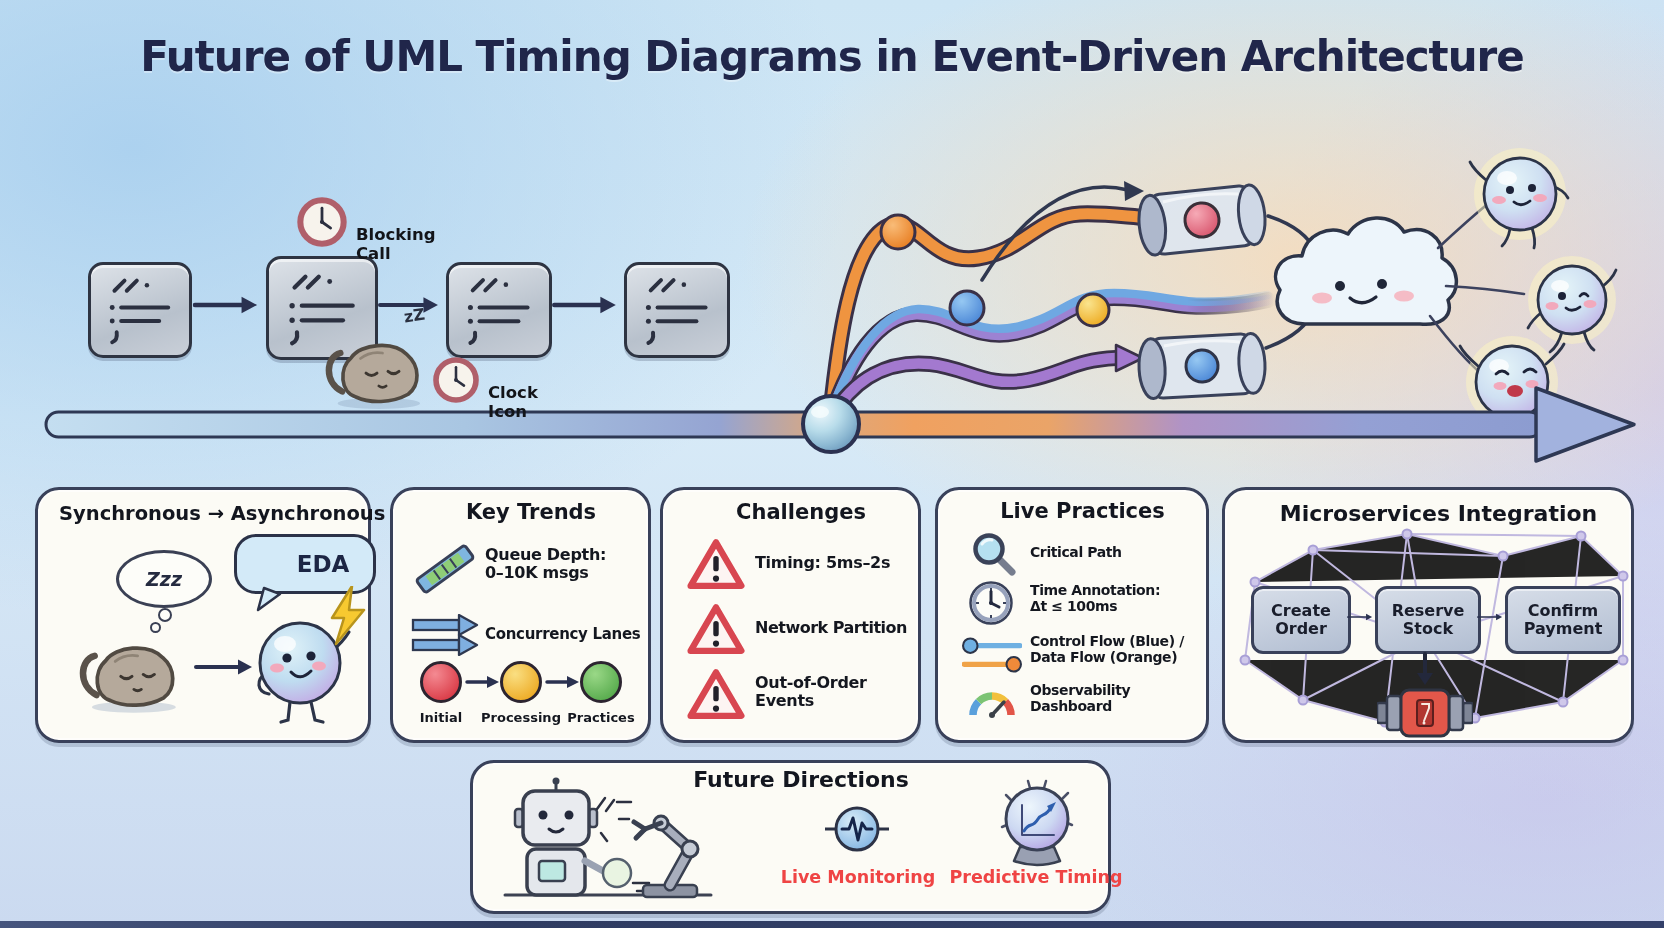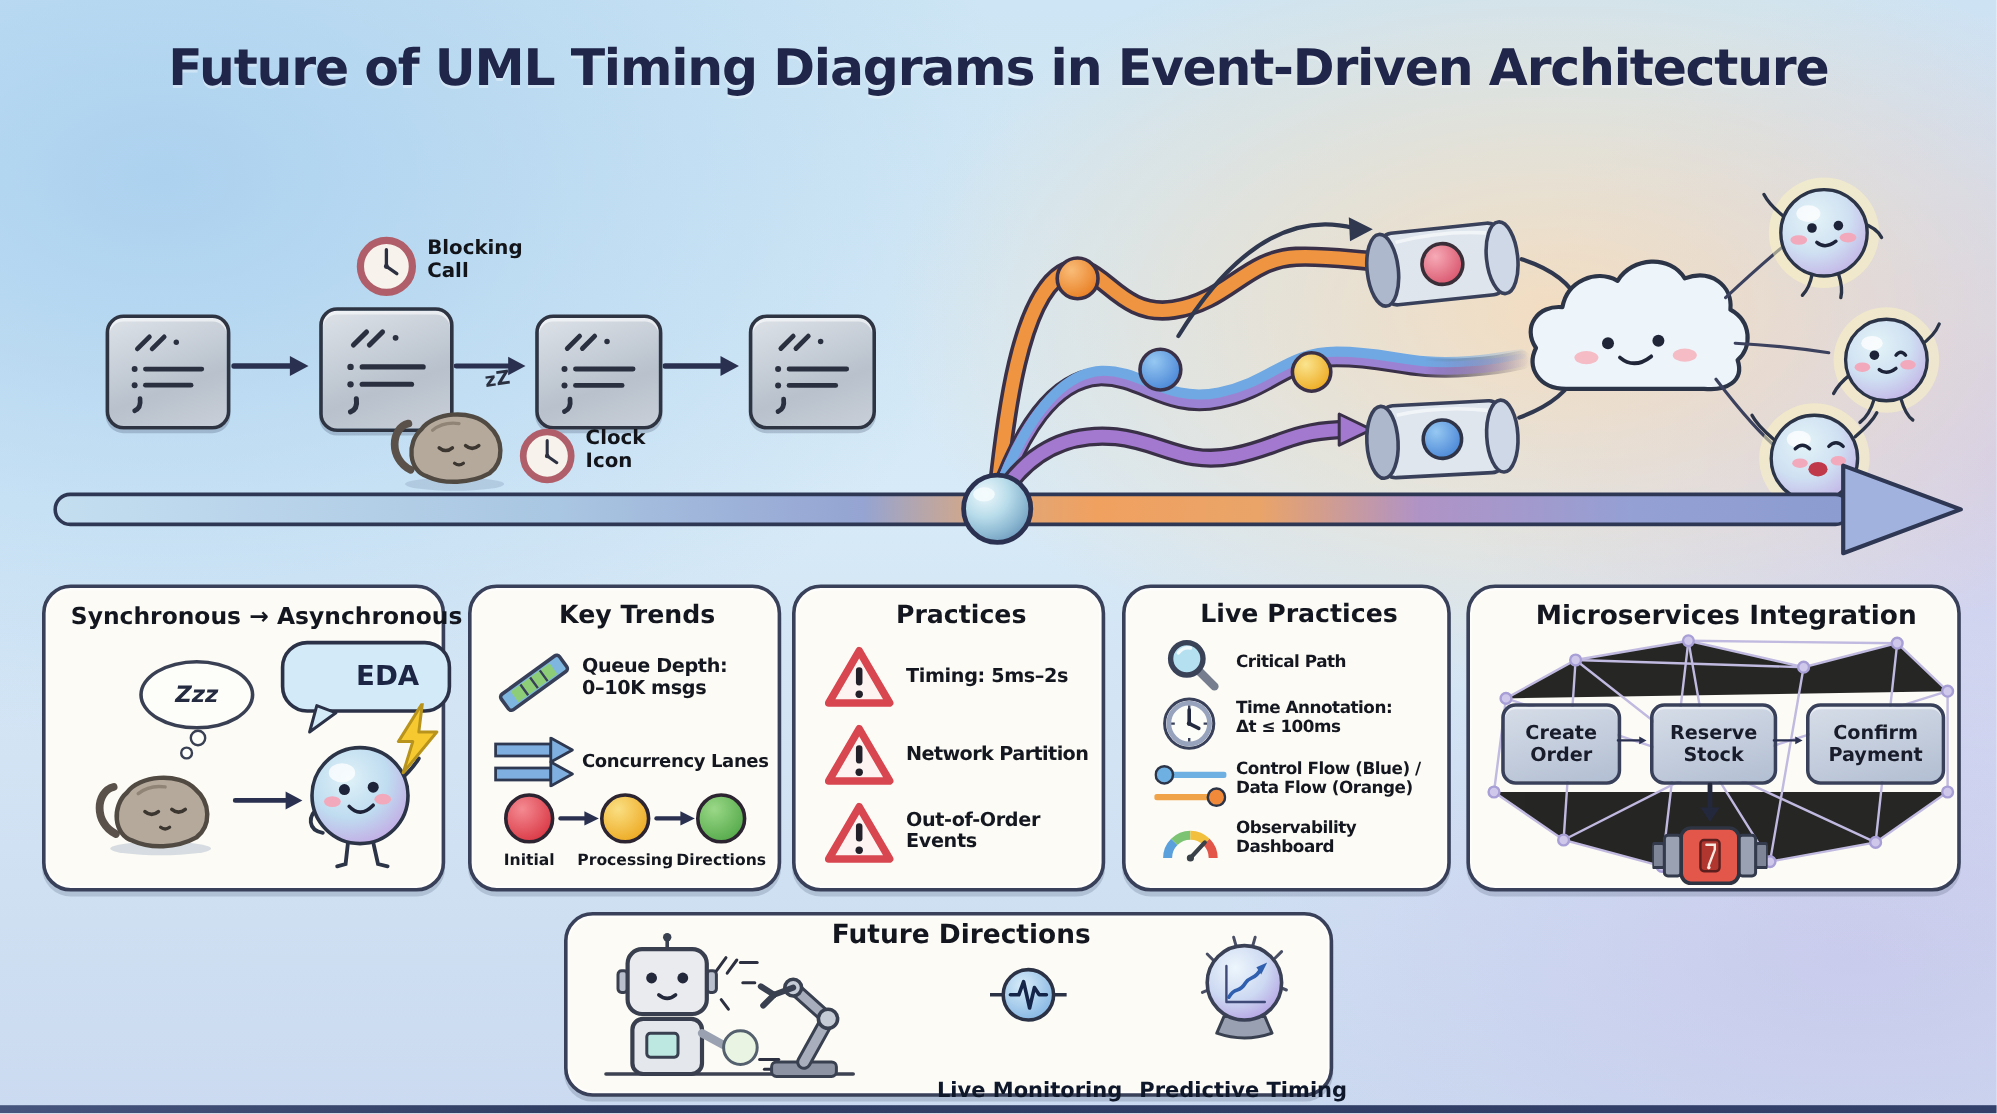--- a/index.html
+++ b/index.html
@@ -14,21 +14,21 @@
   .abs{position:absolute;}
   .title{position:absolute;left:0;right:0;top:32px;text-align:center;font-size:42px;
     font-weight:bold;letter-spacing:-1px;color:#20264a;white-space:nowrap;
     text-shadow:0 2px 0 rgba(255,255,255,.35);}
   .codebox{position:absolute;border:3.5px solid #2e3442;border-radius:15px;
     background:linear-gradient(160deg,#dde2e8 0%,#b8c1cc 62%,#c9cfd8 100%);
     box-shadow:inset 0 3px 0 rgba(255,255,255,.55),0 3px 0 rgba(60,70,100,.25);}
   .codebox svg{position:absolute;left:10%;top:8%;width:80%;height:84%;}
   .navarrow{position:absolute;}
   .annlabel{position:absolute;font-weight:bold;font-size:16.5px;line-height:1.14;
-    color:#121419;white-space:pre-line;}
+    color:#121419;white-space:pre-line;margin-top:28px;}
   .zz{position:absolute;font-weight:bold;font-size:16px;color:#2a3040;transform:rotate(-8deg);}
   .panel{position:absolute;background:#fcfbf5;border:3.5px solid #39415a;border-radius:24px;
     box-shadow:0 4px 0 rgba(70,80,110,.22), inset 0 0 0 2px rgba(255,255,255,.55);}
   .clip{overflow:hidden;}
   .ptitle{position:absolute;left:0;right:0;text-align:center;font-weight:bold;
     color:#13161f;white-space:nowrap;padding-left:21px;}
   .lbl{position:absolute;font-weight:bold;color:#14171f;white-space:pre-line;
     line-height:1.15;letter-spacing:-.3px;font-size:15px;}
   .lbl-sm{font-size:14px;letter-spacing:-.4px;}
   .statelbl{position:absolute;font-weight:bold;font-size:13px;color:#14171f;text-align:center;}
@@ -37,21 +37,21 @@
     font-size:19px;color:#252b40;font-style:italic;}
   .tdot{position:absolute;background:#fdfdf9;border:2.5px solid #3a4054;border-radius:50%;}
   .speech{position:absolute;background:#d3eaf8;border:3px solid #2b3248;border-radius:22px;
     display:flex;align-items:center;justify-content:center;font-weight:bold;
     font-size:23px;color:#1c2544;padding-left:36px;}
   .svcbox{position:absolute;background:linear-gradient(165deg,#d6dde8 0%,#b2bed2 100%);
     border:3px solid #39415a;border-radius:12px;display:flex;align-items:center;
     justify-content:center;text-align:center;font-weight:bold;font-size:16px;
     line-height:1.12;color:#191d2b;white-space:pre-line;
     box-shadow:inset 0 2px 0 rgba(255,255,255,.5);}
-  .fdlbl{position:absolute;font-weight:bold;font-size:17.5px;color:#0f172a;text-align:center;margin-top:32px;}
+  .fdlbl{position:absolute;font-weight:bold;font-size:17.5px;color:#ef4444;text-align:center;}
   .bottomband{position:absolute;left:0;right:0;bottom:0;height:7px;
     background:linear-gradient(90deg,#46557e,#2f3c62 30%,#33406a);}
 </style>
 </head>
 <body>
 
 <svg style="position:absolute;width:0;height:0" aria-hidden="true">
 <defs>
   <symbol id="sym-codedoodle" viewBox="0 0 70 60">
     <g stroke="#2b3040" stroke-width="3.5" stroke-linecap="round" fill="none">
@@ -406,25 +406,25 @@
       <circle cx="186" cy="24" r="19.5" fill="url(#gGrn)" stroke="#2c2430" stroke-width="3"></circle>
       <g stroke="#2a3150" stroke-width="3.5" stroke-linecap="round">
         <path d="M52 24 H 72"></path>
           <path d="M132 24 H 152"></path>
       </g>
       <polygon points="72,18 84,24 72,30" fill="#2a3150"></polygon>
       <polygon points="152,18 164,24 152,30" fill="#2a3150"></polygon>
     </svg>
     <div class="statelbl" style="left:16px;top:220px;width:64px">Initial</div>
     <div class="statelbl" style="left:86px;top:220px;width:84px">Processing</div>
-    <div class="statelbl" style="left:166px;top:220px;width:84px">Directions</div>
+    <div class="statelbl" style="left:166px;top:220px;width:84px">Practices</div>
   </div>
 
   <div class="panel" style="left:660px;top:487px;width:255px;height:250px">
-    <div class="ptitle" style="top:10px;font-size:21px">Practices</div>
+    <div class="ptitle" style="top:10px;font-size:21px">Challenges</div>
     <svg class="abs" style="left:24px;top:48px" width="58" height="54" viewBox="0 0 64 58">
         <use href="#sym-warning"></use>
       </svg>
     <div class="lbl" style="left:92px;top:64px;font-size:16px">Timing: 5ms–2s</div>
     <svg class="abs" style="left:24px;top:113px" width="58" height="54" viewBox="0 0 64 58">
         <use href="#sym-warning"></use>
       </svg>
     <div class="lbl" style="left:92px;top:129px;font-size:16px;letter-spacing:-.5px">Network Partition</div>
     <svg class="abs" style="left:24px;top:178px" width="58" height="54" viewBox="0 0 64 58">
         <use href="#sym-warning"></use>

